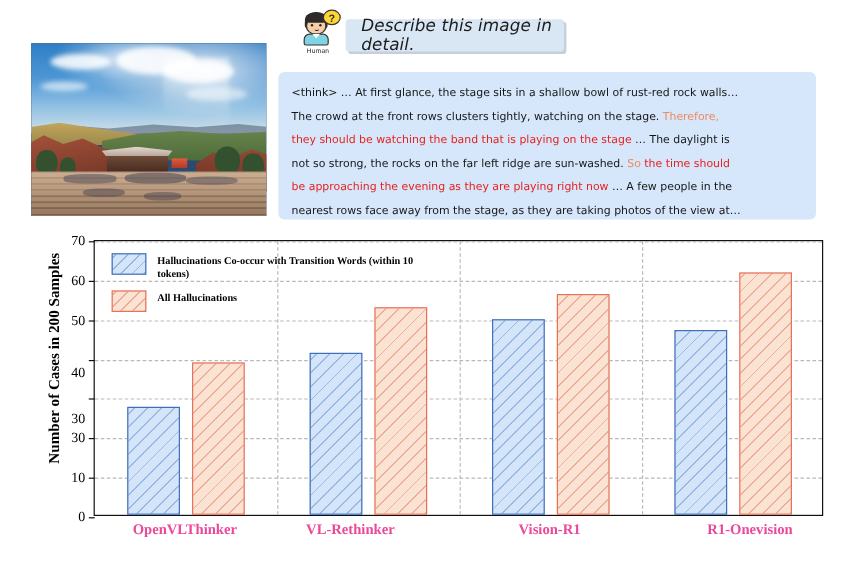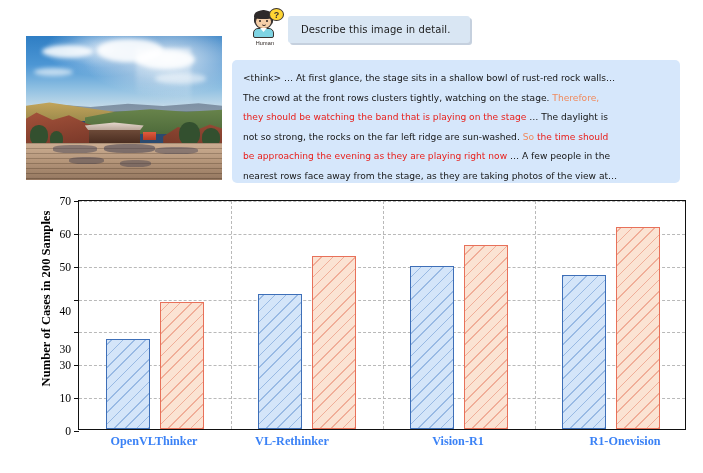--- a/index.html
+++ b/index.html
@@ -142,21 +142,21 @@
     position: absolute; left: 288px; top: 16px;
     width: 182px; height: 27px;
     background: #d9e6f3;
     border-radius: 3px;
     box-shadow: 2px 2px 0 rgba(150,170,195,.55);
     display: flex; align-items: center;
     padding-left: 13px;
   }
   .prompt-text {
     font-family: "DejaVu Sans", sans-serif;
-    font-size: 10px; color: #1c1c1c; letter-spacing: .1px;
+    font-size: 14px; color: #1c1c1c; letter-spacing: .1px; font-style: italic;
   }
 
   
   .think-box {
     position: absolute; left: 232px; top: 60px;
     width: 448px; height: 123px;
     background: #d6e7fb;
     border-radius: 5px;
     padding: 9px 11px 0 11px;
   }
@@ -218,21 +218,21 @@
   .bar.orange {
     background-color: #fbe3d3;
     border-color: #e8715a;
     background-image: repeating-linear-gradient(
       -45deg, rgba(231,130,104,.55) 0 1.1px, rgba(0,0,0,0) 1.1px 8px);
   }
   .xtick-label {
     position: absolute; top: 238px;
     text-align: left;
     font-family: "Liberation Serif", serif;
-    font-size: 12.2px; font-weight: bold; color: #3b82f6;
+    font-size: 12.2px; font-weight: bold; color: #ec4899;
     transform: translateX(-50%);
     white-space: nowrap;
   }
   
   .legend {
     position: absolute; left: 14px; top: 10px;
     width: 260px;
   }
   .legend-row { display: flex; align-items: flex-start; margin-bottom: 9px; }
   .legend-swatch {
@@ -316,20 +316,30 @@
     <div class="think-line"><span>The crowd at the front rows clusters tightly, watching on the stage. </span><span class="hl-orange">Therefore,</span></div>
     <div class="think-line"><span class="hl-red">they should be watching the band that is playing on the stage</span><span> … The daylight is</span></div>
     <div class="think-line"><span>not so strong, the rocks on the far left ridge are sun-washed. </span><span class="hl-orange">So</span><span class="hl-red"> the time should</span></div>
     <div class="think-line"><span class="hl-red">be approaching the evening as they are playing right now</span><span> …  A few people in the</span></div>
     <div class="think-line"><span>nearest rows face away from the stage, as they are taking photos of the view at…</span></div>
   </div>
 
   <div class="chart-area">
     <div class="ylabel">Number of Cases in 200 Samples</div>
     <div class="plot">
+      <div class="legend">
+        <div class="legend-row">
+          <div class="legend-swatch blue"></div>
+          <div class="legend-text">Hallucinations Co-occur with Transition Words (within 10 tokens)</div>
+        </div>
+        <div class="legend-row">
+          <div class="legend-swatch orange"></div>
+          <div class="legend-text">All Hallucinations</div>
+        </div>
+      </div>
     <div class="ytick-mark" style="top: 230px;"></div>
         <div class="ytick-label" style="top: 230px;">0</div>
         <div class="gridline" style="top: 197.143px;"></div>
         <div class="ytick-mark" style="top: 197.143px;"></div>
         <div class="ytick-label" style="top: 197.143px;">10</div>
         <div class="gridline" style="top: 164.286px;"></div>
         <div class="ytick-mark" style="top: 164.286px;"></div>
         <div class="ytick-label" style="top: 164.286px;">30</div>
         <div class="gridline" style="top: 131.429px;"></div>
         <div class="ytick-mark" style="top: 131.429px;"></div>

